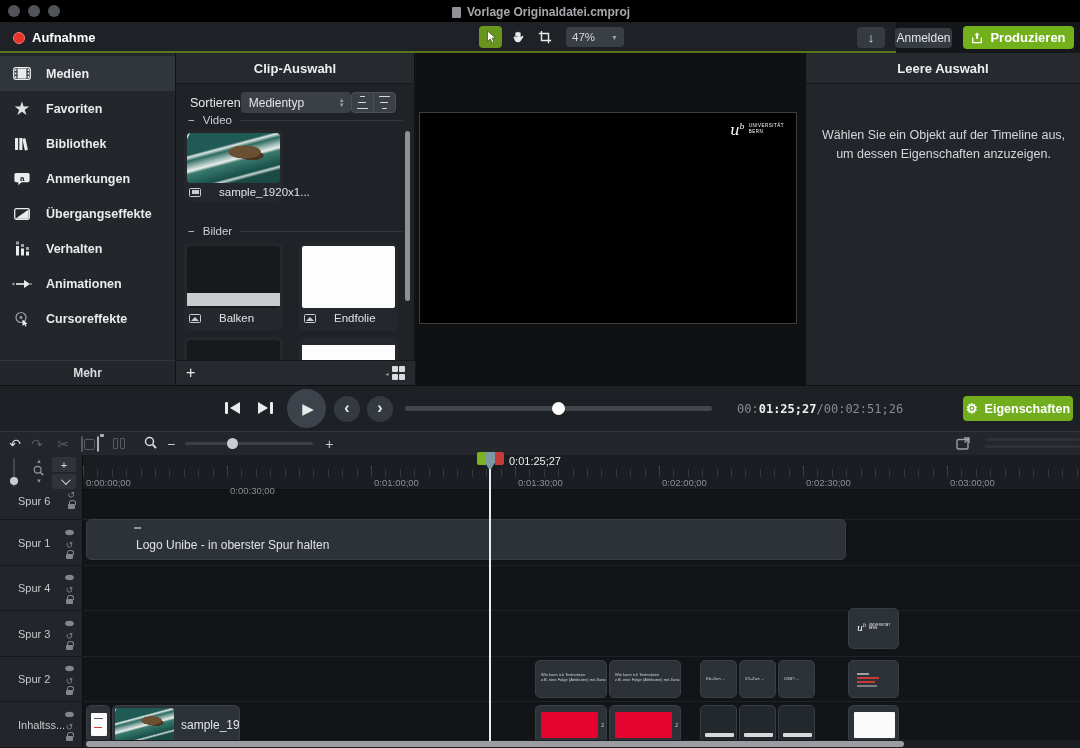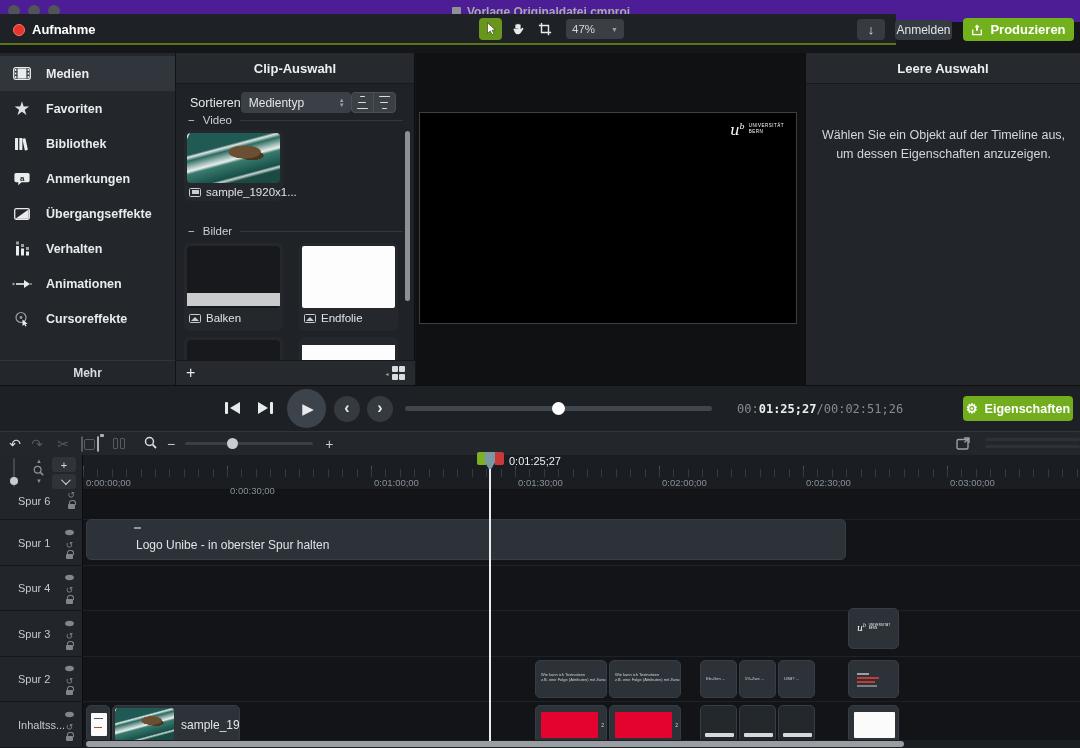--- a/index.html
+++ b/index.html
@@ -7,27 +7,27 @@
   body {
     position:relative; overflow:hidden;
     background:#141619; color:#e8eaec;
     font-family:"Liberation Sans", sans-serif;
     font-size:12px;
   }
   .abs { position:absolute; }
   .flex { display:flex; align-items:center; }
 
   
-  .titlebar { left:0; top:0; width:1080px; height:22px; background:#4c1d95; }
+  .titlebar { left:0; top:0; width:1080px; height:22px; background:#000000; }
   .tl-dot { width:12px; height:12px; border-radius:50%; background:#515459; display:inline-block; margin-right:8px; }
   .win-title { color:#a6a8ab; font-weight:700; font-size:12px; }
   .doc-icon { width:9px; height:11px; background:#8f9194; border-radius:1px; display:inline-block; margin-right:6px; }
 
   
-  .toolbar { left:0; top:14px; width:896px; height:31px; background:#1e2226; border-bottom:2px solid #5a7517; }
+  .toolbar { left:0; top:22px; width:896px; height:31px; background:#1e2226; border-bottom:2px solid #5a7517; }
   .rec-dot { width:12px; height:12px; border-radius:50%; background:#e8332a; border:1.5px solid #f07a74; }
   .app-label { color:#ffffff; font-size:13px; font-weight:700; margin-left:7px; }
   .tool-btn { width:23px; height:22px; border-radius:4px; display:flex; align-items:center; justify-content:center; }
   .tool-btn.active { background:#68961d; }
   .zoom-select { background:#3a3f45; border-radius:4px; height:20px; width:58px; color:#d4d7da; display:flex; align-items:center; padding:0 6px; justify-content:space-between; font-size:11.5px; }
   .dark-btn { background:#363b41; border-radius:4px; color:#e3e5e8; display:flex; align-items:center; justify-content:center; }
   .produce-btn { background:#72b11c; border-radius:4px; color:#fff; font-weight:700; font-size:13px; display:flex; align-items:center; justify-content:center; gap:7px; }
 
   
   .sidebar { left:0; top:53px; width:175px; height:307px; background:#23272c; }
@@ -41,21 +41,21 @@
   .panel-header { height:31px; background:#26292e; border-bottom:1px solid #17191c; display:flex; align-items:center; justify-content:center; color:#eceef0; font-size:13px; font-weight:700; }
   .dropdown { background:#3b4046; border-radius:4px; height:21px; color:#e3e5e8; display:flex; align-items:center; padding:0 6px 0 8px; justify-content:space-between; font-size:12px; }
   .caret-stack { display:flex; flex-direction:column; line-height:5px; font-size:6px; color:#9aa0a5; }
   .seg { background:#3b4046; border-radius:4px; height:21px; display:flex; overflow:hidden; border:1px solid #4a5056; }
   .seg > div { width:21px; display:flex; align-items:center; justify-content:center; flex-direction:column; gap:1.5px; }
   .seg-div { width:1px !important; background:#4a5056; }
   .bars b { display:block; height:1.6px; background:#d9dcdf; border-radius:1px; margin:1.4px 0; }
   .sec-head { display:flex; align-items:center; color:#cbd0d4; font-size:11.5px; gap:8px; }
   .sec-line { flex:1; height:1px; background:#33383d; }
   .thumb-card { position:absolute; background:#24282d; border-radius:6px; }
-  .cap { display:flex; align-items:center; gap:5px; color:#dfe2e5; font-size:11.5px; padding:3px 5px; }
+  .cap { display:flex; align-items:center; gap:18px; color:#dfe2e5; font-size:11.5px; padding:3px 5px; }
   .mini-film { width:12px; height:9px; border:1px solid #c9ccd0; border-radius:1.5px; position:relative; }
   .mini-film:before { content:""; position:absolute; left:1.5px; top:1.5px; right:1.5px; bottom:1.5px; background:#c9ccd0; }
   .mini-img { width:12px; height:9px; border:1px solid #c9ccd0; border-radius:1.5px; position:relative; overflow:hidden; }
   .mini-img:before { content:""; position:absolute; left:1px; bottom:1px; border-left:4px solid transparent; border-right:4px solid transparent; border-bottom:4px solid #c9ccd0; }
   .ocean { background:
       radial-gradient(ellipse 60% 45% at 62% 38%, #6b4f33 0 28%, transparent 30%),
       radial-gradient(ellipse 40% 30% at 70% 45%, #4a3620 0 30%, transparent 32%),
       linear-gradient(115deg, #e8ecec 0 2%, transparent 3%),
       linear-gradient(165deg, #1f5b54 0 30%, #dfe6e4 33%, #2b6a5f 38%, #e9efed 52%, #3a7a6d 56%, #175049 75%, #c8d5d2 78%, #1b4a44 82%);
     }

